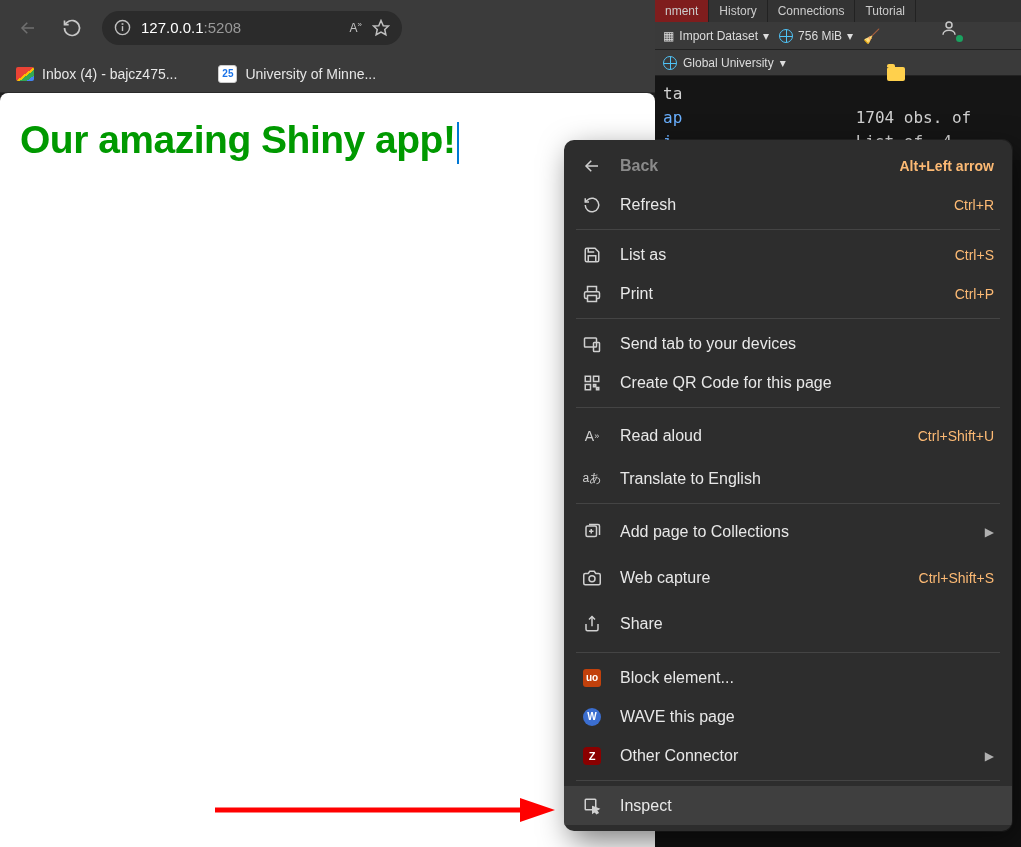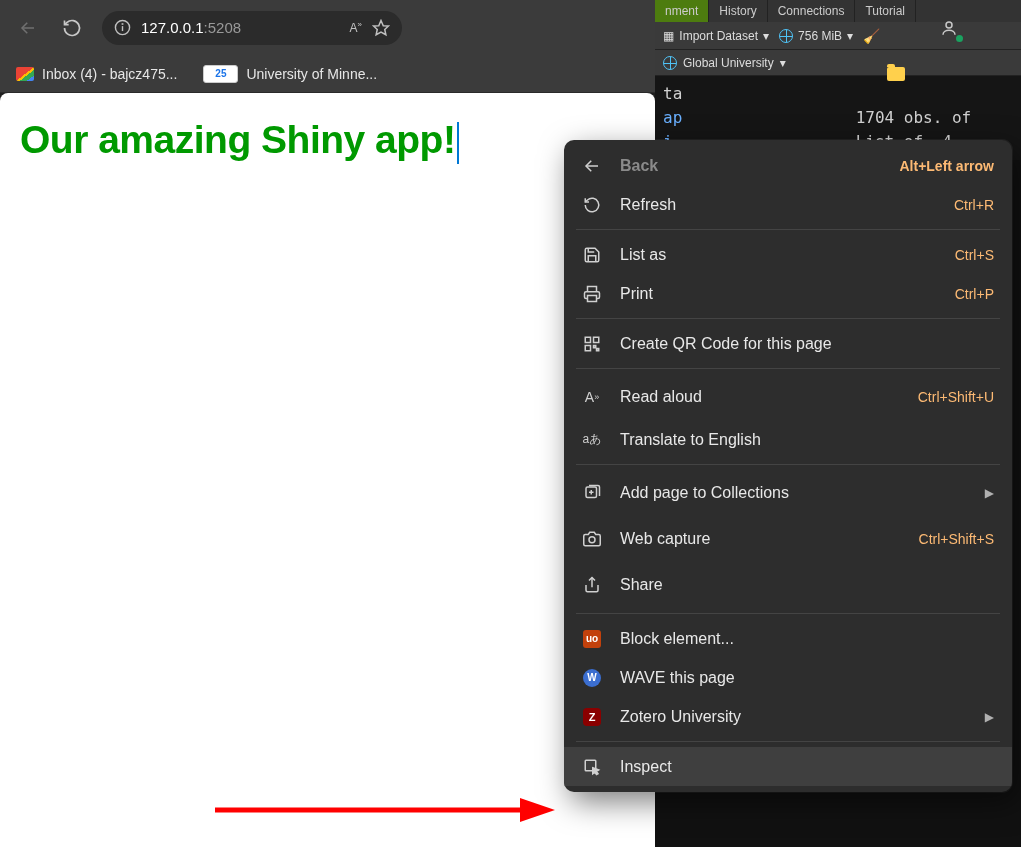--- a/index.html
+++ b/index.html
@@ -79,39 +79,39 @@
       background: #1aa260;
       border-radius: 50%;
     }
     
     .bookmarks-bar {
       height: 38px;
       background: #3b3b3b;
       display: flex;
       align-items: center;
       padding: 0 10px;
-      gap: 14px;
+      gap: 29px;
       color: #e6e6e6;
       font-size: 14px;
       border-bottom: 1px solid #2a2a2a;
     }
     .bm-item {
       display: flex;
       align-items: center;
       gap: 8px;
       padding: 4px 6px;
       border-radius: 4px;
     }
     .gmail-icon {
       width:18px; height:14px;
       background: linear-gradient(to bottom right, #ea4335 0 50%, #fbbc05 50% 60%, #34a853 60% 80%, #4285f4 80%);
       border-radius: 2px;
     }
     .cal-icon {
-      width:35px;height:18px;background:#fff;border-radius:3px;
+      width:19px;height:18px;background:#fff;border-radius:3px;
       display:flex;align-items:center;justify-content:center;
       color:#1a73e8;font-size:10px;font-weight:bold;border:1px solid #ccc;
     }
     .folder-icon {
       width:18px;height:14px;background:#ffd04c;border-radius:2px;position:relative;
     }
     .folder-icon::before{content:'';position:absolute;top:-3px;left:0;width:8px;height:3px;background:#ffd04c;border-radius:2px 2px 0 0;}
     .bm-right { margin-left: auto; display: flex; align-items: center; gap: 14px; }
     .chev-right-sm{color:#c8c8c8;}
     
@@ -152,21 +152,21 @@
       display: flex;
       align-items: stretch;
       font-size: 12px;
       color: #ccc;
     }
     .rs-tab {
       padding: 3px 10px;
       border-right: 1px solid #222;
       display:flex;align-items:center;
     }
-    .rs-tab.active { background: #4d7c0f; }
+    .rs-tab.active { background: #7f1d1d; }
     .rs-toolbar {
       height: 28px;
       background: #3a3a3a;
       display: flex;
       align-items: center;
       gap: 10px;
       padding: 0 8px;
       font-size: 12px;
       color: #ddd;
       border-bottom:1px solid #222;
@@ -403,20 +403,29 @@
           <rect x="6" y="14" width="12" height="8"></rect>
         </svg>
     </span>
     <span class="ctx-label">Print</span>
     <span class="ctx-shortcut">Ctrl+P</span>
   </div>
   <div class="ctx-sep"></div>
   <div class="ctx-item">
     <span class="ctx-icon">
       <svg width="18" height="18" viewBox="0 0 24 24" fill="none" stroke="currentColor" stroke-width="2">
+          <rect x="2" y="4" width="16" height="12" rx="1"></rect>
+          <rect x="14" y="10" width="8" height="12" rx="1"></rect>
+        </svg>
+    </span>
+    <span class="ctx-label">Send tab to your devices</span>
+  </div>
+  <div class="ctx-item">
+    <span class="ctx-icon">
+      <svg width="18" height="18" viewBox="0 0 24 24" fill="none" stroke="currentColor" stroke-width="2">
           <rect x="3" y="3" width="7" height="7"></rect>
           <rect x="14" y="3" width="7" height="7"></rect>
           <rect x="3" y="14" width="7" height="7"></rect>
           <rect x="14" y="14" width="3" height="3"></rect>
           <rect x="18" y="18" width="3" height="3"></rect>
         </svg>
     </span>
     <span class="ctx-label">Create QR Code for this page</span>
   </div>
   <div class="ctx-sep"></div>
@@ -472,21 +481,21 @@
   <div class="ctx-item">
     <span class="ctx-icon">
         <span class="wave-ic">W</span>
       </span>
     <span class="ctx-label">WAVE this page</span>
   </div>
   <div class="ctx-item">
     <span class="ctx-icon">
         <span class="zotero-ic">Z</span>
       </span>
-    <span class="ctx-label">Zotero University</span>
+    <span class="ctx-label">Other Connector</span>
     <span class="ctx-chev">▶</span>
   </div>
   <div class="ctx-sep"></div>
   <div class="ctx-item highlighted">
     <span class="ctx-icon">
       <svg width="18" height="18" viewBox="0 0 24 24" fill="none" stroke="currentColor" stroke-width="2">
           <rect x="3" y="3" width="14" height="14" rx="1"></rect>
           <path d="M13 13l8 3-3 2 2 3-2 1-2-3-3 2z" fill="currentColor"></path>
         </svg>
     </span>

